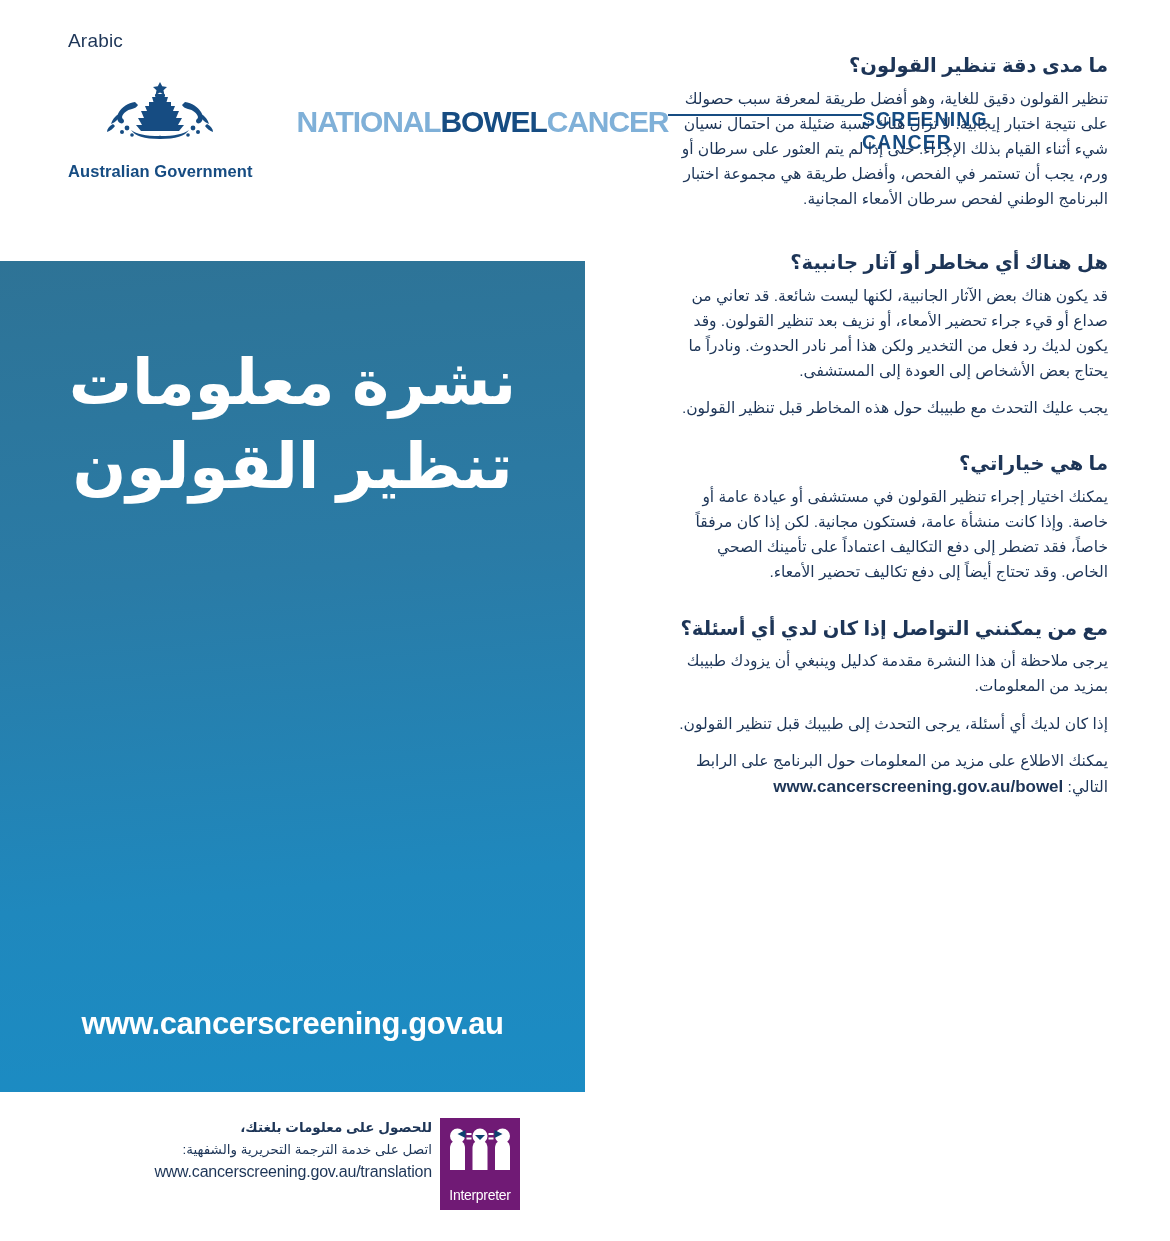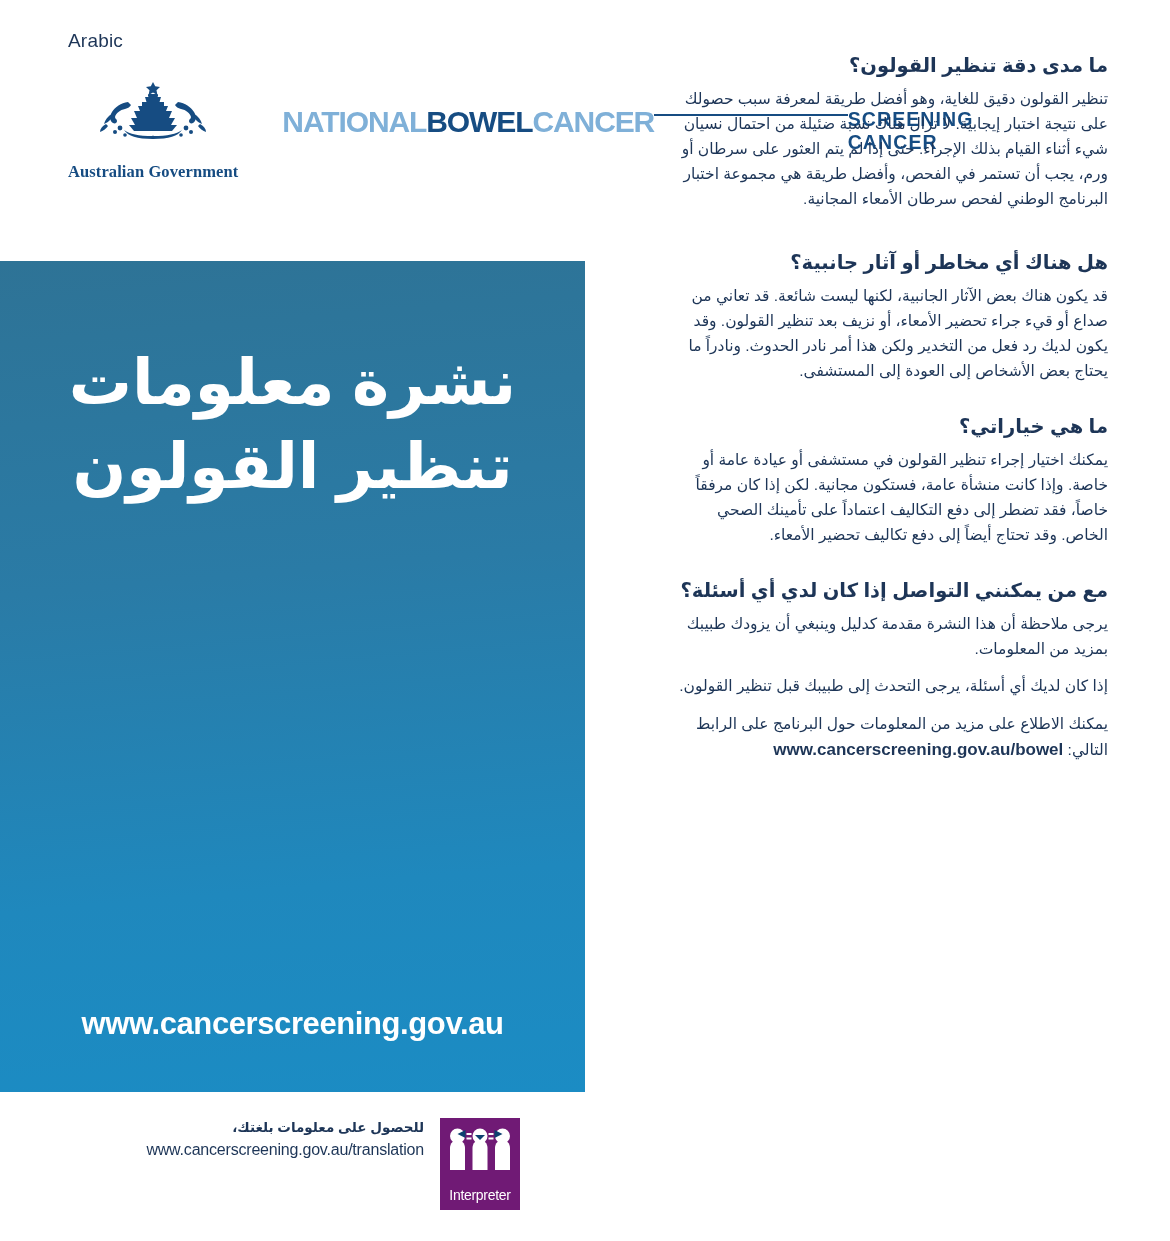--- a/index.html
+++ b/index.html
@@ -26,21 +26,21 @@
     width:500px;height:105px;
     display:flex;align-items:center;
   }
   .govt-logo{
     width:215px;display:flex;flex-direction:column;
     align-items:center;justify-content:center;
   }
   .crest{width:110px;height:62px;display:block;}
   .govt-name{
     margin-top:20px;
-    font-family:Liberation Serif, serif;
+    font-family:Liberation Sans, sans-serif;
     font-weight:bold;font-size:16.5px;color:#164C82;
     letter-spacing:.1px;white-space:nowrap;
   }
   .divider{
     width:2px;height:88px;background:#164C82;
     margin:0 26px 0 18px;
   }
   .nbcsp{display:flex;justify-content:center;}
   .nbcsp-line1{
     font-weight:bold;font-size:30px;line-height:.94;
@@ -102,21 +102,21 @@
   .inline-url{font-weight:bold;font-size:17px;direction:ltr;unicode-bidi:embed;}
 
   
   .footer{
     position:absolute;left:60px;top:1118px;
     width:460px;height:100px;
     display:flex;align-items:flex-start;justify-content:flex-end;
   }
   .footer-text{
     width:340px;text-align:right;
-    margin-left:0;margin-right:16px;
+    margin-left:0;margin-right:8px;
   }
   .ft-ar-bold{
     direction:rtl;font-weight:bold;font-size:13.5px;
     line-height:1.55;color:#1d3557;
   }
   .ft-ar{
     direction:rtl;font-size:13.5px;line-height:1.62;color:#1d3557;
   }
   .ft-url{
     direction:ltr;text-align:right;font-size:16px;
@@ -195,20 +195,21 @@
     <div class="sec">
       <h2 class="sec-head">ما مدى دقة تنظير القولون؟</h2>
       <p class="sec-body">تنظير القولون دقيق للغاية، وهو أفضل طريقة لمعرفة سبب حصولك على نتيجة اختبار إيجابية. لا تزال هناك نسبة ضئيلة من احتمال نسيان شيء أثناء القيام بذلك الإجراء. حتى إذا لم يتم العثور على سرطان أو ورم، يجب أن تستمر في الفحص، وأفضل طريقة هي مجموعة اختبار البرنامج الوطني لفحص سرطان الأمعاء المجانية.</p>
     </div>
 
     <div class="gap-lg"></div>
 
     <div class="sec">
       <h2 class="sec-head">هل هناك أي مخاطر أو آثار جانبية؟</h2>
       <p class="sec-body">قد يكون هناك بعض الآثار الجانبية، لكنها ليست شائعة. قد تعاني من صداع أو قيء جراء تحضير الأمعاء، أو نزيف بعد تنظير القولون. وقد يكون لديك رد فعل من التخدير ولكن هذا أمر نادر الحدوث. ونادراً ما يحتاج بعض الأشخاص إلى العودة إلى المستشفى.</p>
+      <p class="sec-body">يجب عليك التحدث مع طبيبك حول هذه المخاطر قبل تنظير القولون.</p>
     </div>
 
     <div class="gap-md"></div>
 
     <div class="sec">
       <h2 class="sec-head">ما هي خياراتي؟</h2>
       <p class="sec-body">يمكنك اختيار إجراء تنظير القولون في مستشفى أو عيادة عامة أو خاصة. وإذا كانت منشأة عامة، فستكون مجانية. لكن إذا كان مرفقاً خاصاً، فقد تضطر إلى دفع التكاليف اعتماداً على تأمينك الصحي الخاص. وقد تحتاج أيضاً إلى دفع تكاليف تحضير الأمعاء.</p>
     </div>
 
     <div class="gap-md"></div>
@@ -218,20 +219,21 @@
       <p class="sec-body">يرجى ملاحظة أن هذا النشرة مقدمة كدليل وينبغي أن يزودك طبيبك بمزيد من المعلومات.</p>
       <p class="sec-body">إذا كان لديك أي أسئلة، يرجى التحدث إلى طبيبك قبل تنظير القولون.</p>
       <p class="sec-body"><span>يمكنك الاطلاع على مزيد من المعلومات حول البرنامج على الرابط التالي:</span> <span class="inline-url">www.cancerscreening.gov.au/bowel</span></p>
     </div>
 
   </div>
 
   <div class="footer">
     <div class="footer-text">
       <div class="ft-ar-bold">للحصول على معلومات بلغتك،</div>
+      <div class="ft-ar">اتصل على خدمة الترجمة التحريرية والشفهية:</div>
       <div class="ft-url">www.cancerscreening.gov.au/translation</div>
     </div>
     <div class="interp">
       <svg width="80" height="66" viewBox="0 0 80 66" aria-hidden="true">
         <g fill="#ffffff">
 
           <path d="M10 18 a7.5 7.5 0 1 1 15 0 a7.5 7.5 0 0 1 -15 0z"></path>
           <path d="M17.5 16 l8 -4 v8z" fill="#0d4270"></path>
           <path d="M10 30 c0-5 3.5-8 7.5-8 s7.5 3 7.5 8 v22 h-15z"></path>
 

